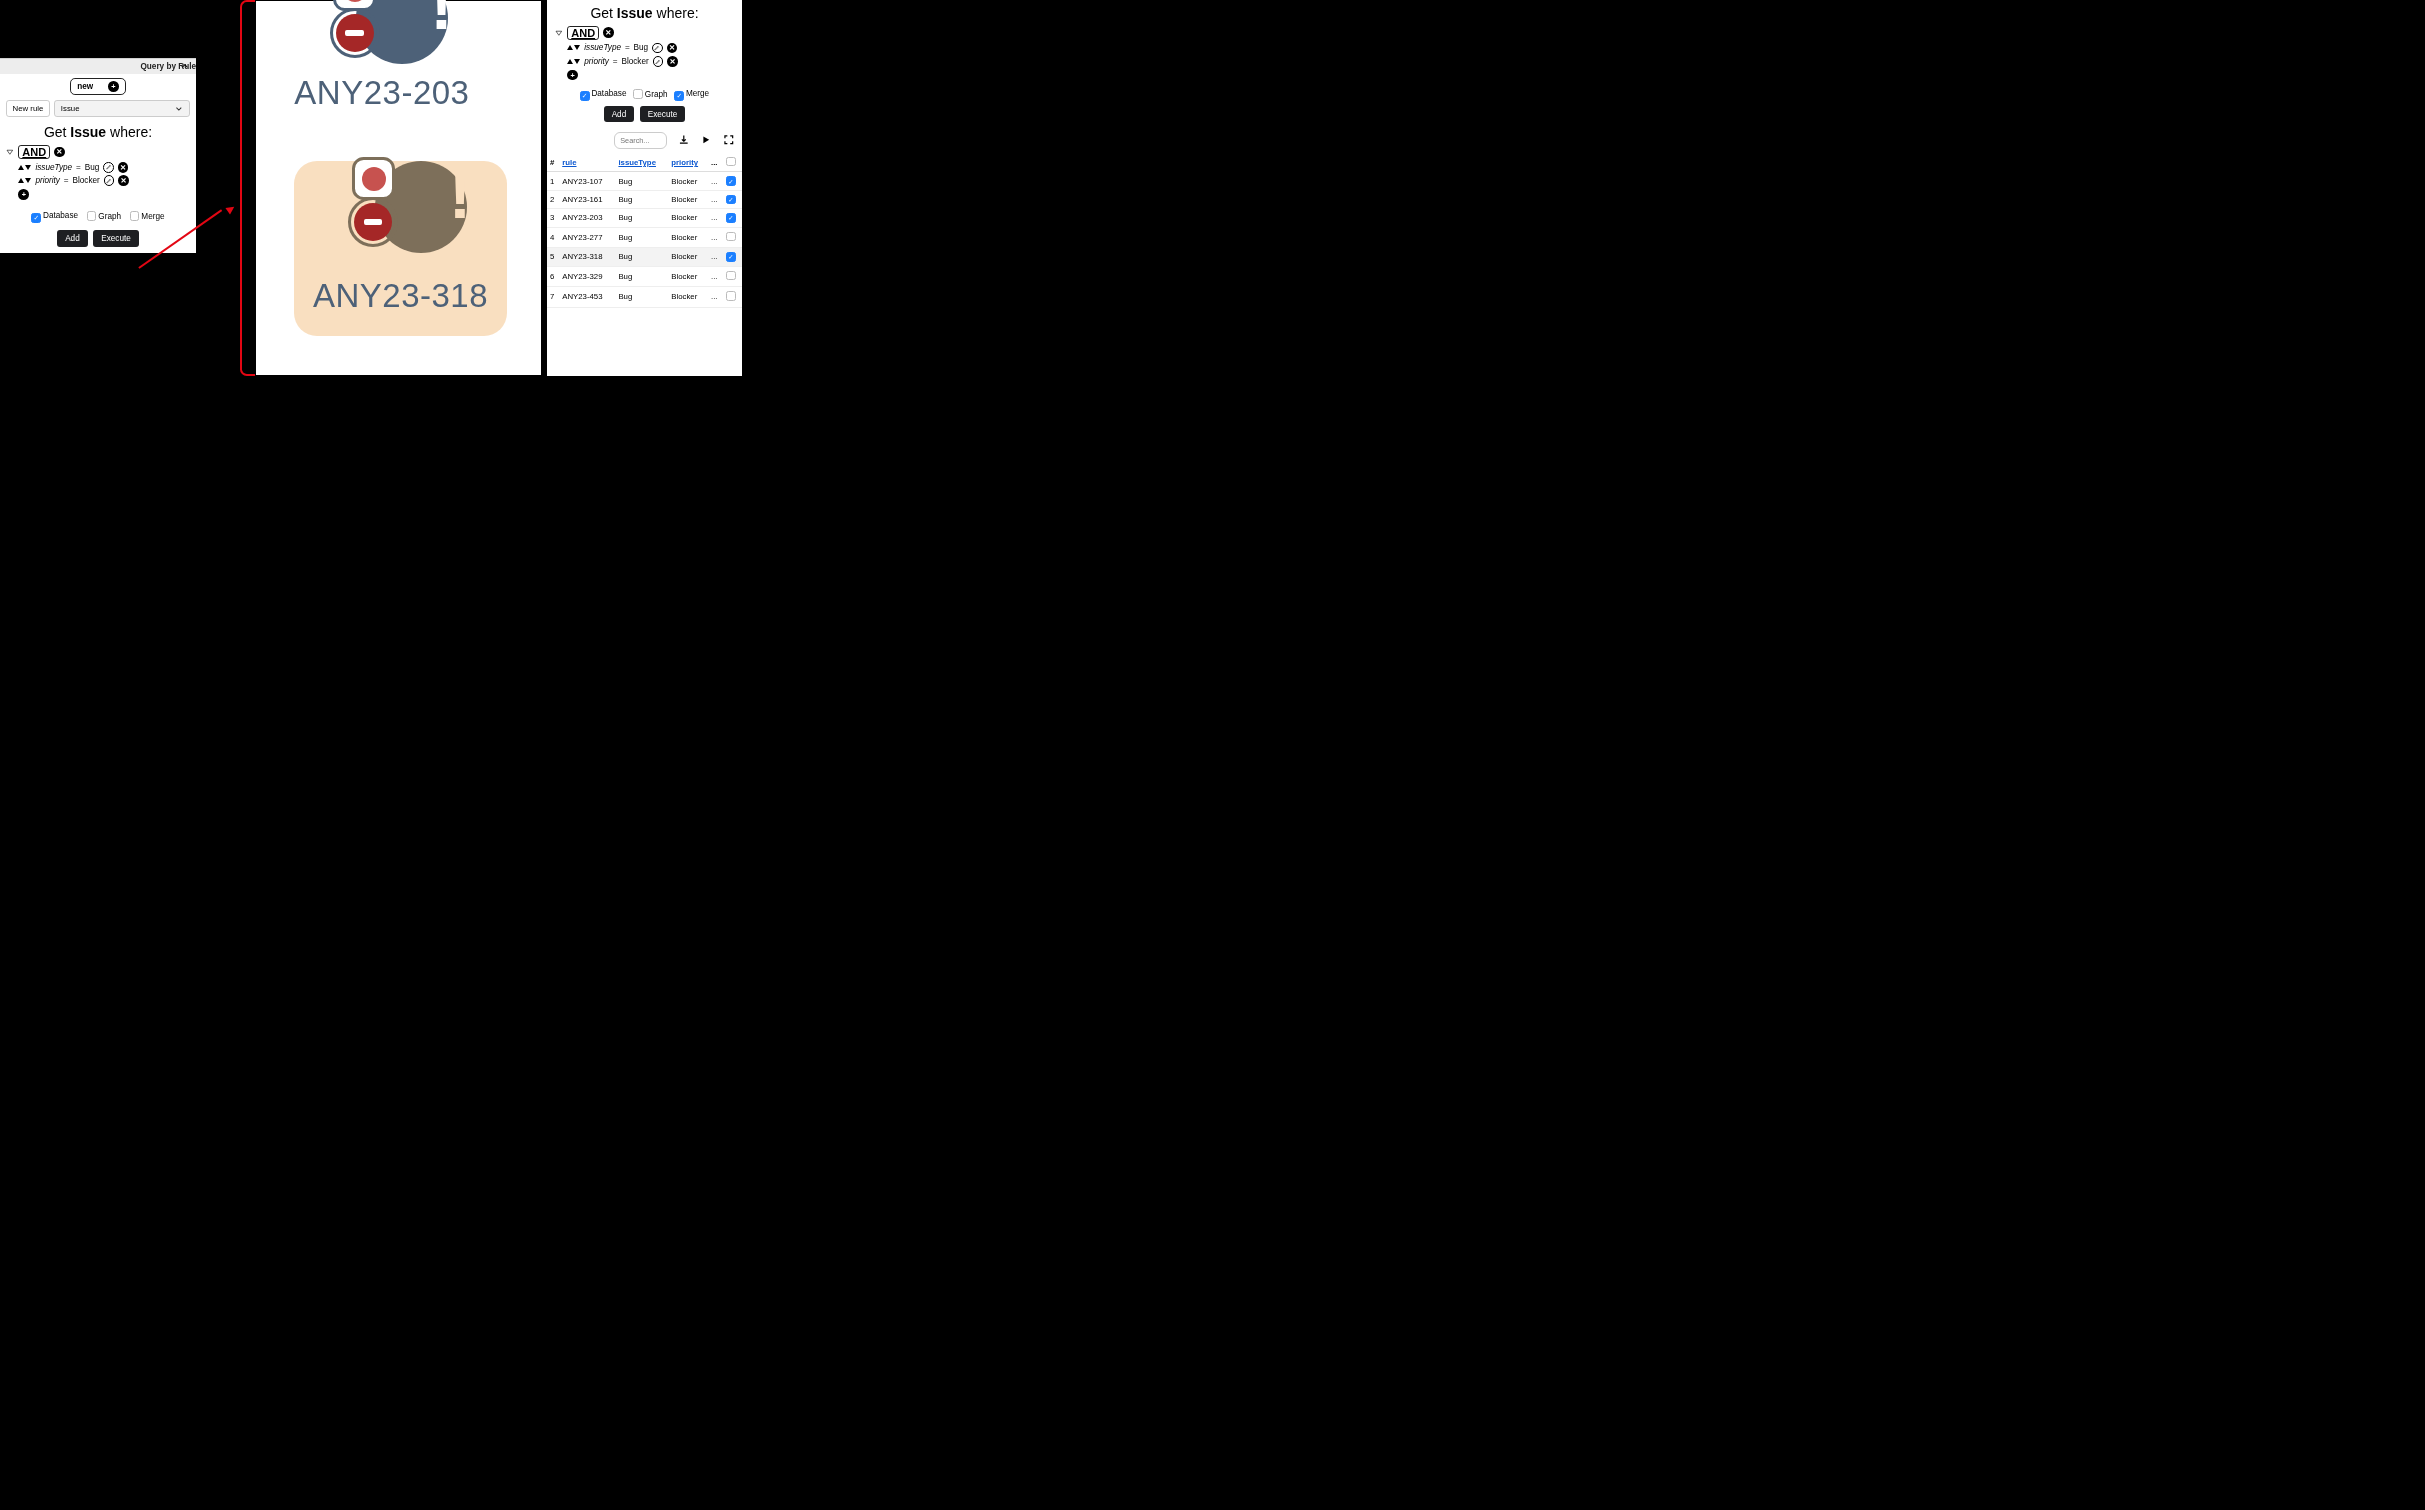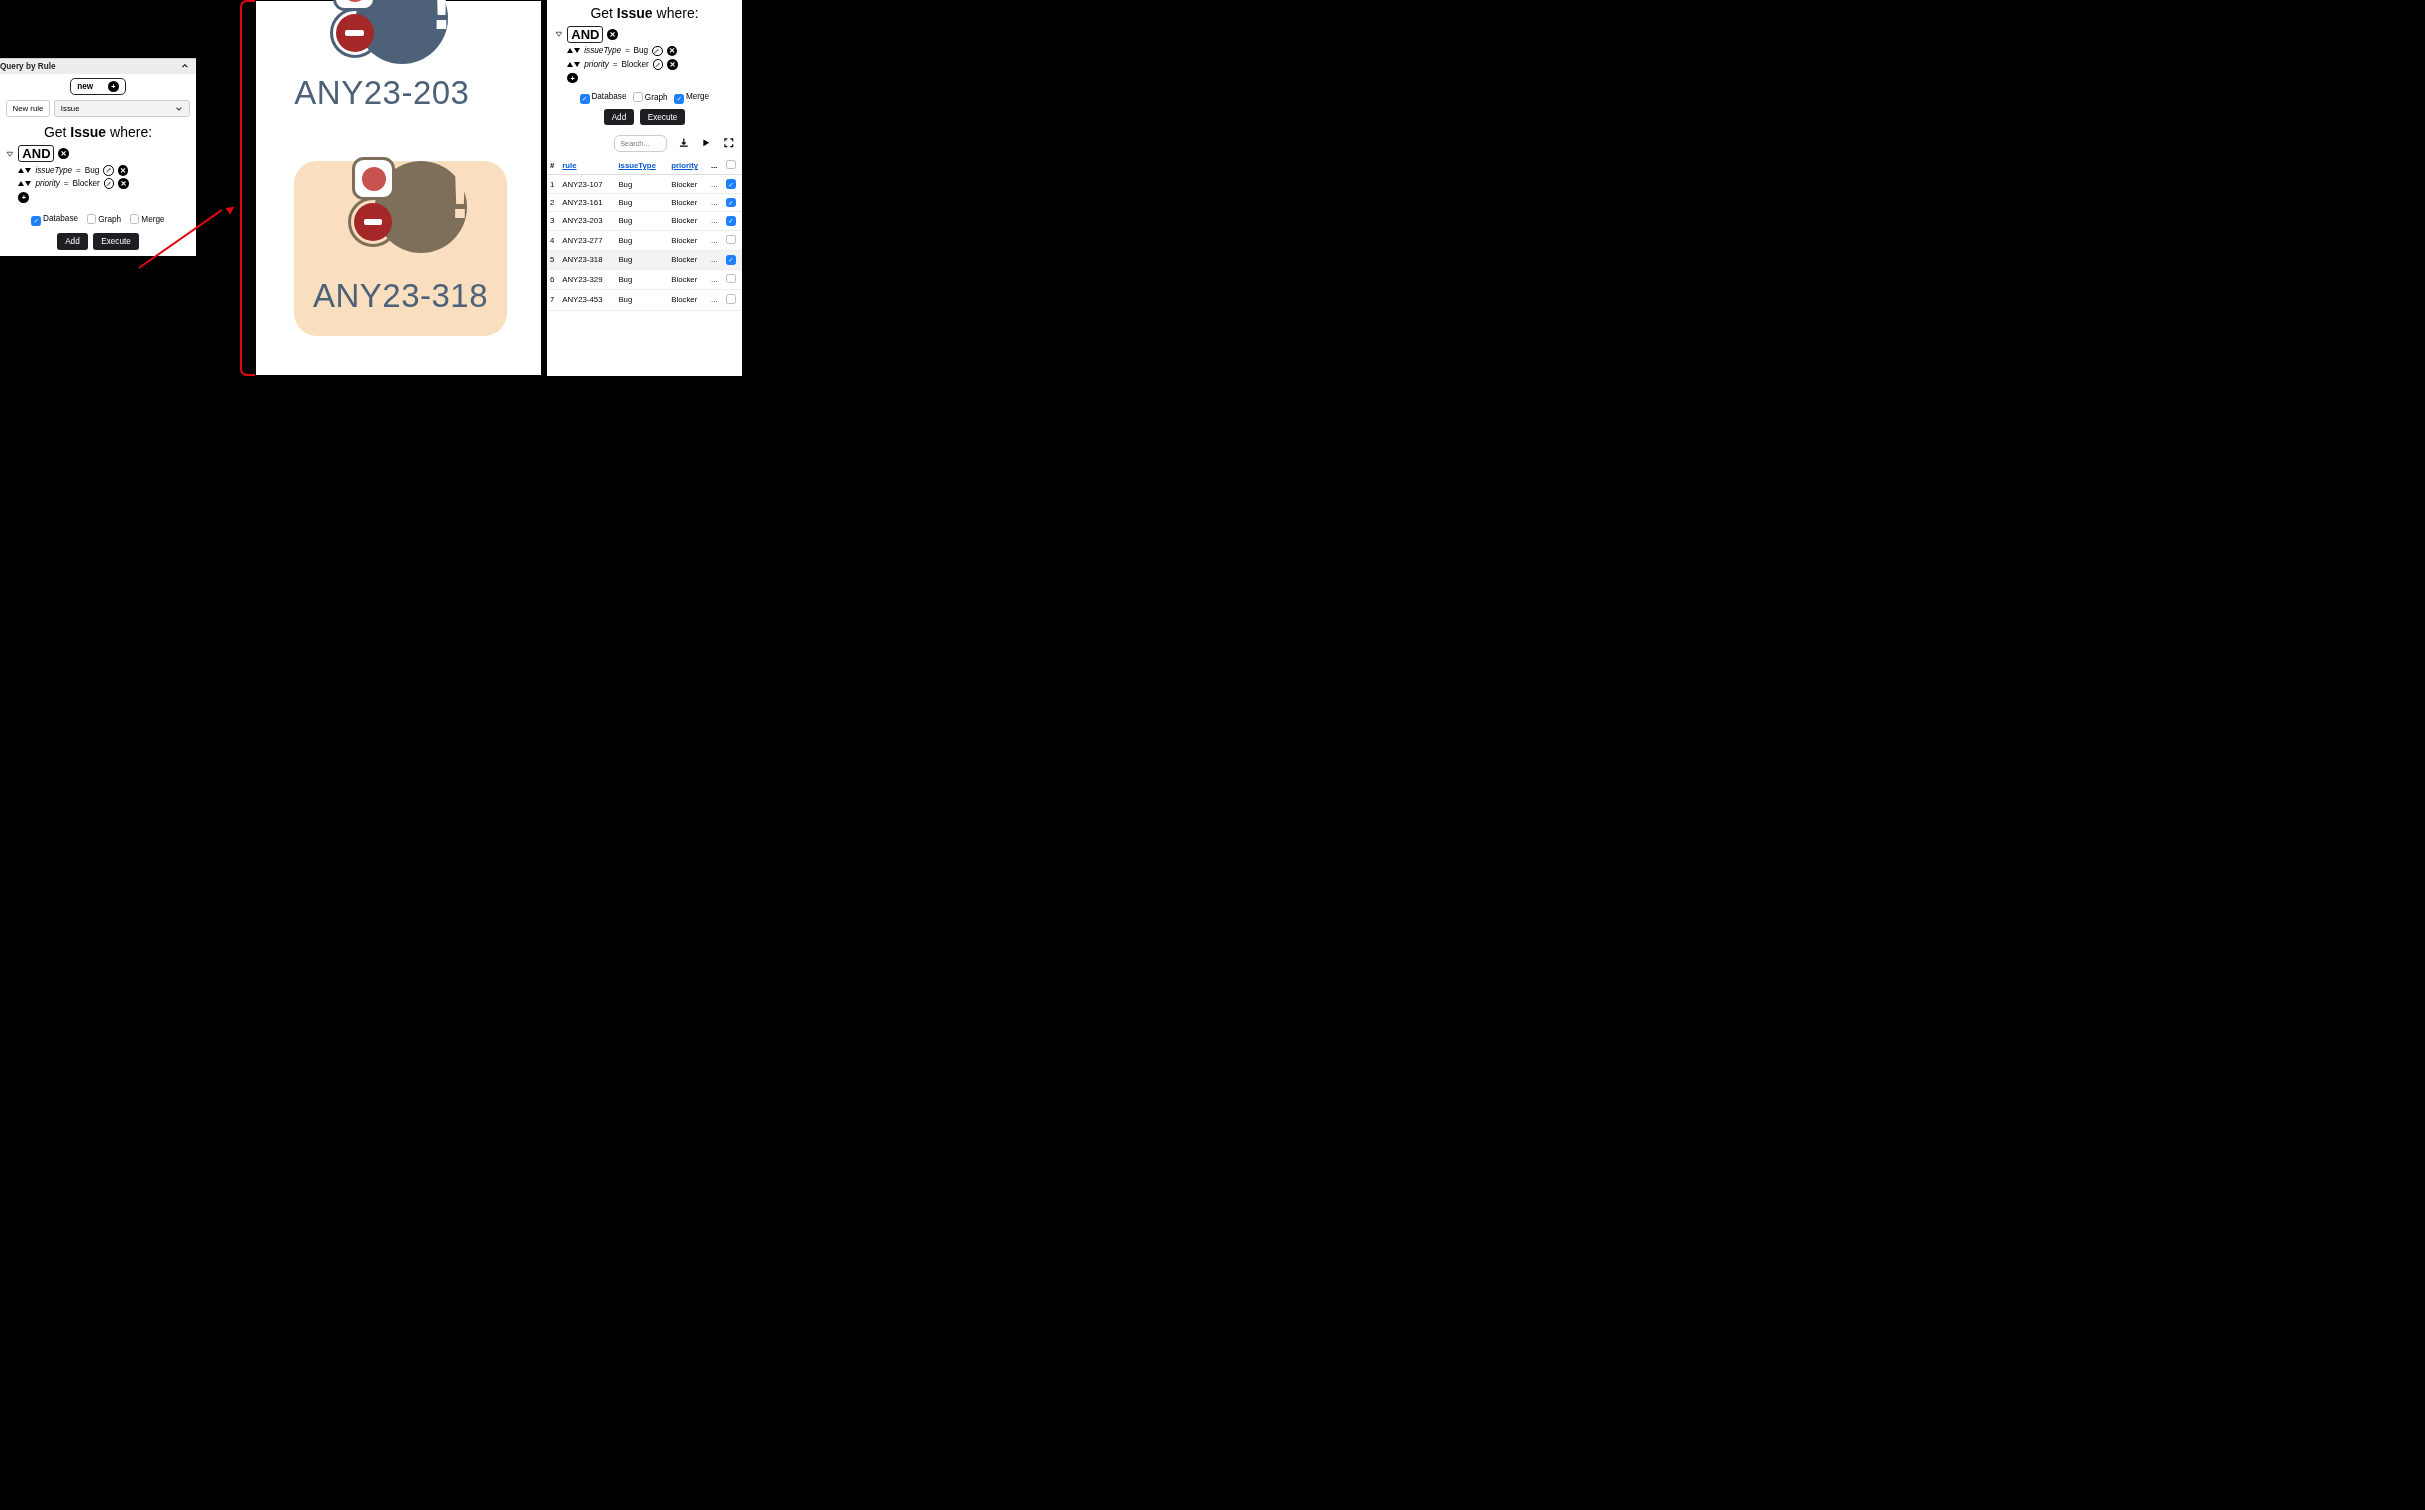--- a/index.html
+++ b/index.html
@@ -19,21 +19,21 @@
     left: 0; top: 58px;
     width: 196px;
     background: #fff;
     border-top: 0.5px solid #d0d0d0;
     padding-bottom: 6.8px;
   }
   .panel-header {
     background: #ededed;
     display: flex;
     align-items: center;
-    justify-content: flex-start;
+    justify-content: flex-end;
     position: relative;
     height: 14.6px;
     font-size: 8.2px;
     font-weight: 600;
     color: #232323;
   }
   .panel-header .chev {
     position: absolute; right: 6.8px; top: 2.4px;
   }
   .new-btn {
@@ -83,21 +83,22 @@
     align-items: center;
     gap: 3.9px;
     margin-bottom: 2.9px;
     font-size: 8.2px;
   }
   .and-badge {
     border: 0.7px solid #222;
     border-radius: 2.9px;
     padding: 0 2.9px;
     font-weight: 600;
-    font-size: 13px;
+    text-decoration: underline;
+    font-size: 11px;
     text-align: right;
   }
   .arrow-pair { display:inline-flex; gap:1px; margin-left: 13.6px; }
   .arrow-up, .arrow-down {
     width: 0; height: 0;
     border-left: 3.4px solid transparent;
     border-right: 3.4px solid transparent;
   }
   .arrow-up { border-bottom: 5.3px solid #000; }
   .arrow-down { border-top: 5.3px solid #000; }

